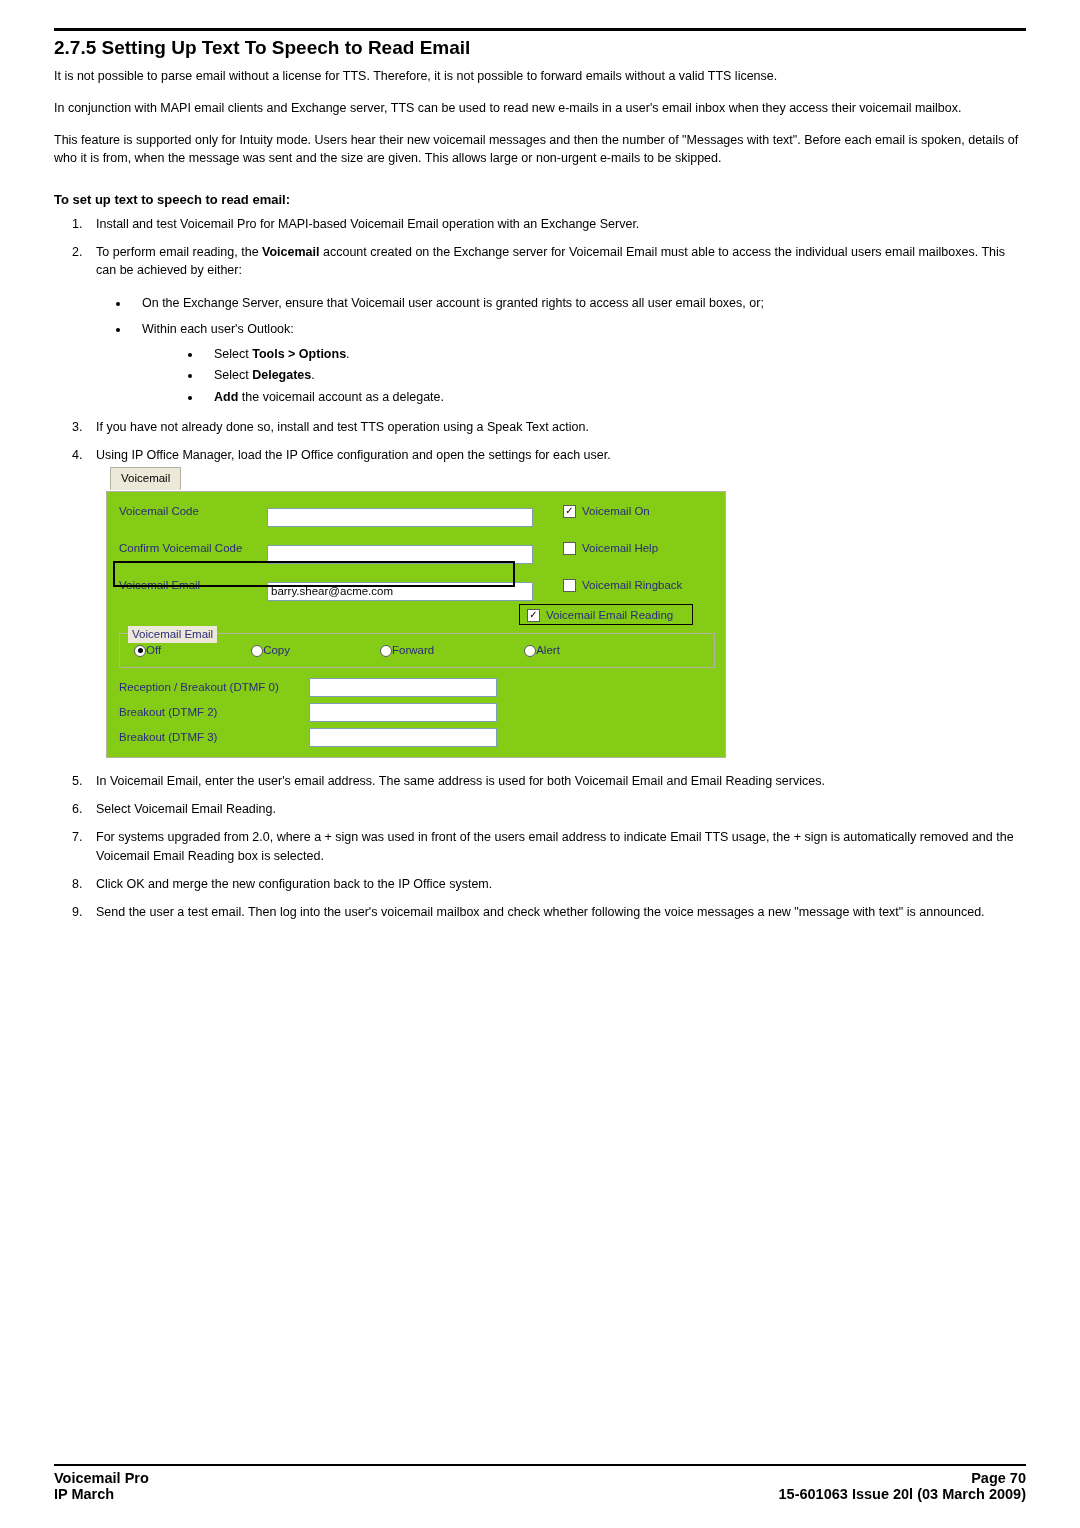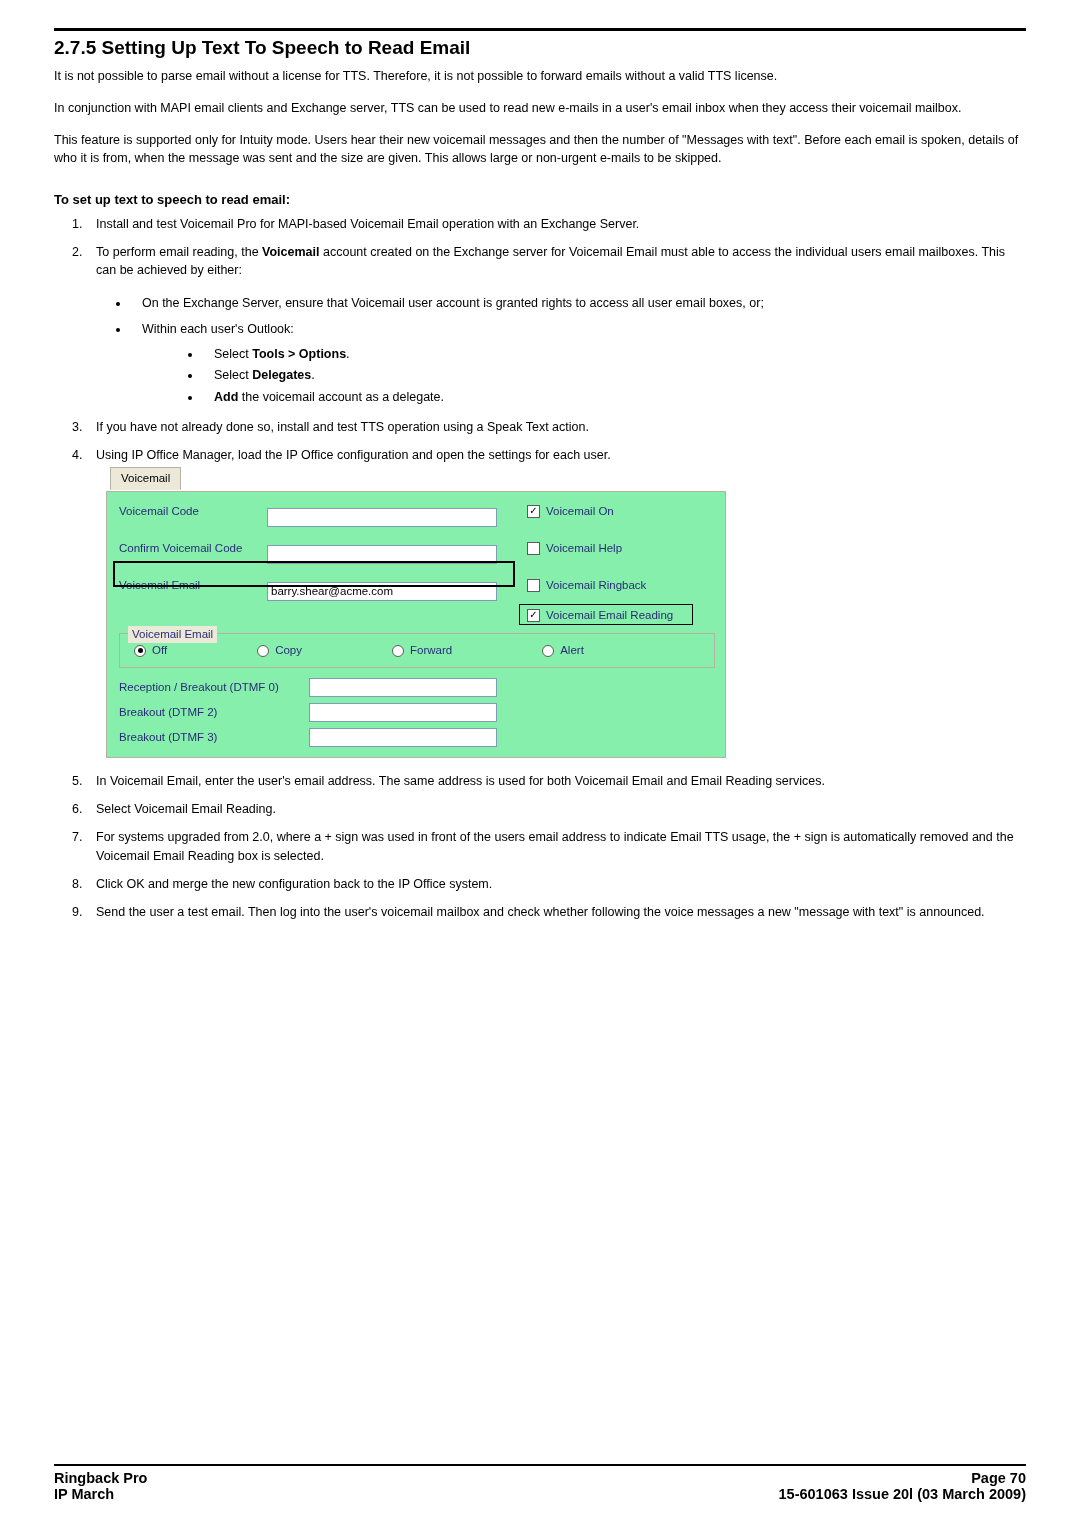--- a/index.html
+++ b/index.html
@@ -14,32 +14,32 @@
   ol.num { list-style-type: decimal; margin-left: 32px; }
   ol.num > li { font-size: 12.5px; line-height: 1.45; margin-bottom: 10px; padding-left: 10px; }
   ul.inner { list-style-type: disc; margin-left: 34px; margin-top: 15px; }
   ul.inner > li { font-size: 12.5px; line-height: 1.45; margin-bottom: 8px; padding-left: 12px; }
   ul.inner2 { list-style-type: disc; margin-left: 60px; margin-top: 6px; }
   ul.inner2 > li { font-size: 12.5px; line-height: 1.7; padding-left: 12px; }
   b { font-weight: bold; }
 
   
   .dlg-wrap { margin-left: 10px; margin-top: 4px; margin-bottom: 14px; }
-  .dlg { width: 620px; background: #86efac; border: 1px solid #b5b2a3; font-family: Tahoma, Verdana, sans-serif; font-size: 11.5px; color: #1a1a6a; padding-bottom: 8px; position: relative; }
+  .dlg { width: 620px; background: #84cc16; border: 1px solid #b5b2a3; font-family: Tahoma, Verdana, sans-serif; font-size: 11.5px; color: #1a1a6a; padding-bottom: 8px; position: relative; }
   .tab { position: relative; top: -1px; display: inline-block; background: #ece9d8; border: 1px solid #b5b2a3; border-bottom: 1px solid #ece9d8; padding: 2px 10px; font-size: 11.5px; margin-left: 4px; }
   .dlg .row { display: flex; align-items: center; padding: 4px 10px 2px 12px; }
   .dlg .lbl { width: 148px; color: #2b2b7a; }
   .dlg input[type=text] { height: 19px; border: 1px solid #7f9db9; background: #fff; font-size: 11.5px; padding: 0 3px; }
-  .dlg .txt-mid { width: 230px; margin-top: 12px; }
+  .dlg .txt-mid { width: 266px; margin-top: 12px; }
   .dlg .chkcol { flex: 1; display: flex; align-items: center; gap: 6px; padding-left: 30px; color: #2b2b7a; }
   .chk { width: 13px; height: 13px; background: #fff; border: 1px solid #5b5b5b; display: inline-flex; align-items: center; justify-content: center; font-size: 10px; line-height: 1; color: #000; }
   .grp { margin: 8px 10px 6px 12px; border: 1px solid #b5b2a3; padding: 8px 10px 8px 10px; position: relative; }
   .grp .legend { position: absolute; top: -8px; left: 8px; background: #ece9d8; padding: 0 4px; color: #2b2b7a; font-size: 11.5px; }
   .radio-row { display: flex; gap: 90px; padding-left: 4px; }
-  .radio-row label { display: flex; align-items: center; gap: 6px; color: #2b2b7a; }
+  .radio-row label { display: flex; align-items: center; color: #2b2b7a; }
   .rad { width: 12px; height: 12px; border-radius: 50%; border: 1px solid #5b5b5b; background: #fff; display: inline-flex; align-items: center; justify-content: center; }
   .rad.sel::after { content: ""; width: 5px; height: 5px; border-radius: 50%; background: #000; display: block; }
   .highlight-box { position: absolute; border: 2px solid #000; background: transparent; }
   .hb1 { left: 6px; top: 69px; width: 402px; height: 26px; }
   .hb2 { left: 414px; top: 90px; width: 200px; height: 20px; border-width: 1.5px; }
 
   
   .footer-wrap { position: absolute; left: 54px; right: 54px; bottom: 26px; }
   .foot-rule { border-top: 2px solid #000; margin-bottom: 4px; }
   .foot-row { display: flex; justify-content: space-between; font-family: Arial, Helvetica, sans-serif; font-size: 14.5px; font-weight: bold; }
@@ -160,21 +160,21 @@
     <li>In Voicemail Email, enter the user's email address. The same address is used for both Voicemail Email and Email Reading services.</li>
     <li>Select Voicemail Email Reading.</li>
     <li>For systems upgraded from 2.0, where a + sign was used in front of the users email address to indicate Email TTS usage, the + sign is automatically removed and the Voicemail Email Reading box is selected.</li>
     <li>Click OK and merge the new configuration back to the IP Office system.</li>
     <li>Send the user a test email. Then log into the user's voicemail mailbox and check whether following the voice messages a new "message with text" is announced.</li>
   </ol>
 
   <div class="footer-wrap">
     <div class="foot-rule"></div>
     <div class="foot-row">
-      <span>Ringback Pro</span>
+      <span>Voicemail Pro</span>
       <span>Page 70</span>
     </div>
     <div class="foot-row">
       <span>IP March</span>
       <span>15-601063 Issue 20l (03 March 2009)</span>
     </div>
   </div>
 </div>
 
 </body></html>

